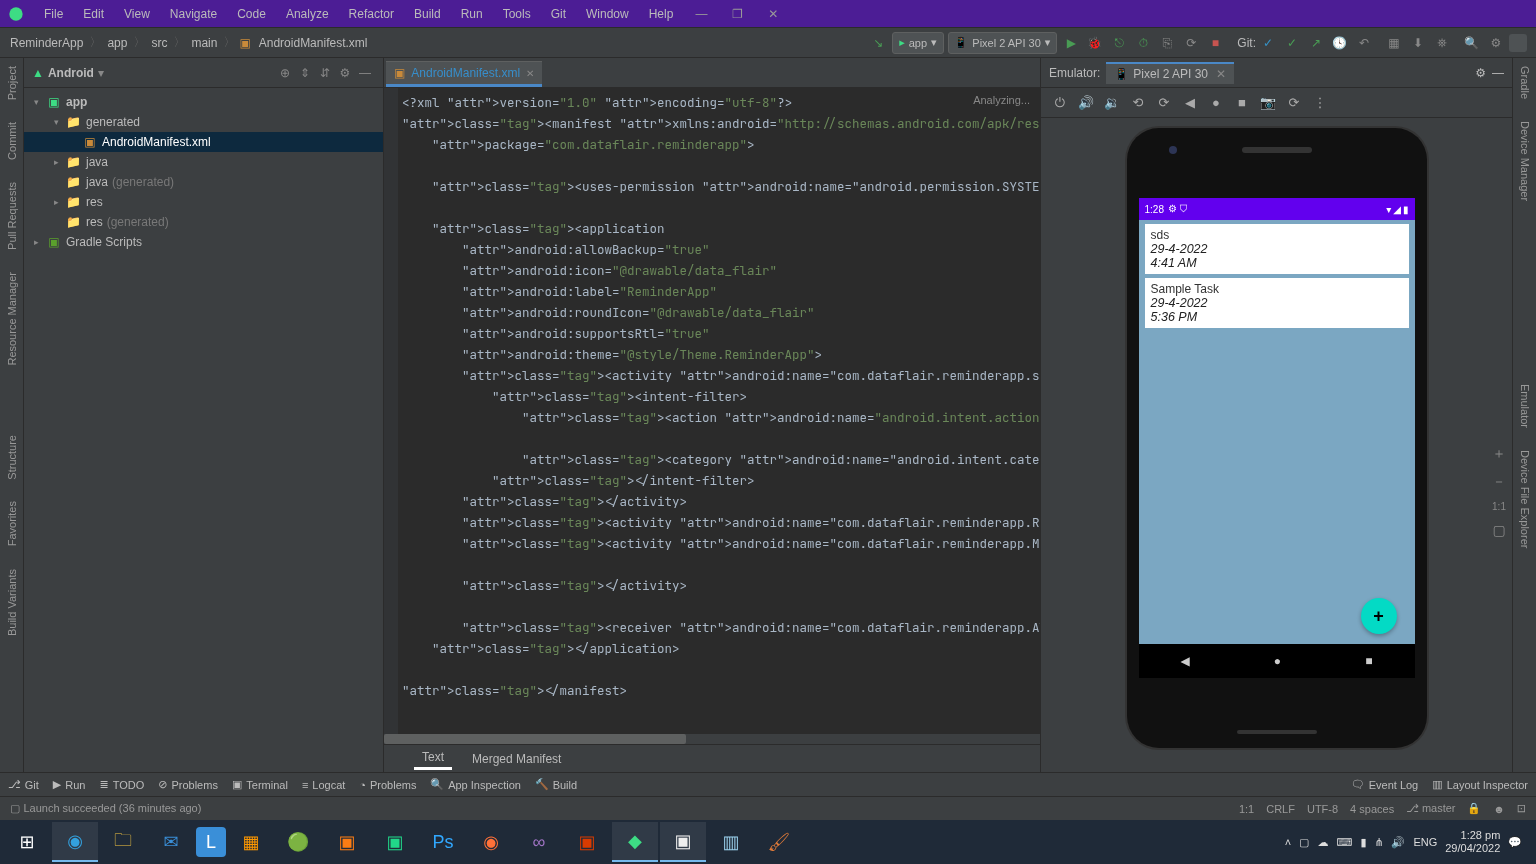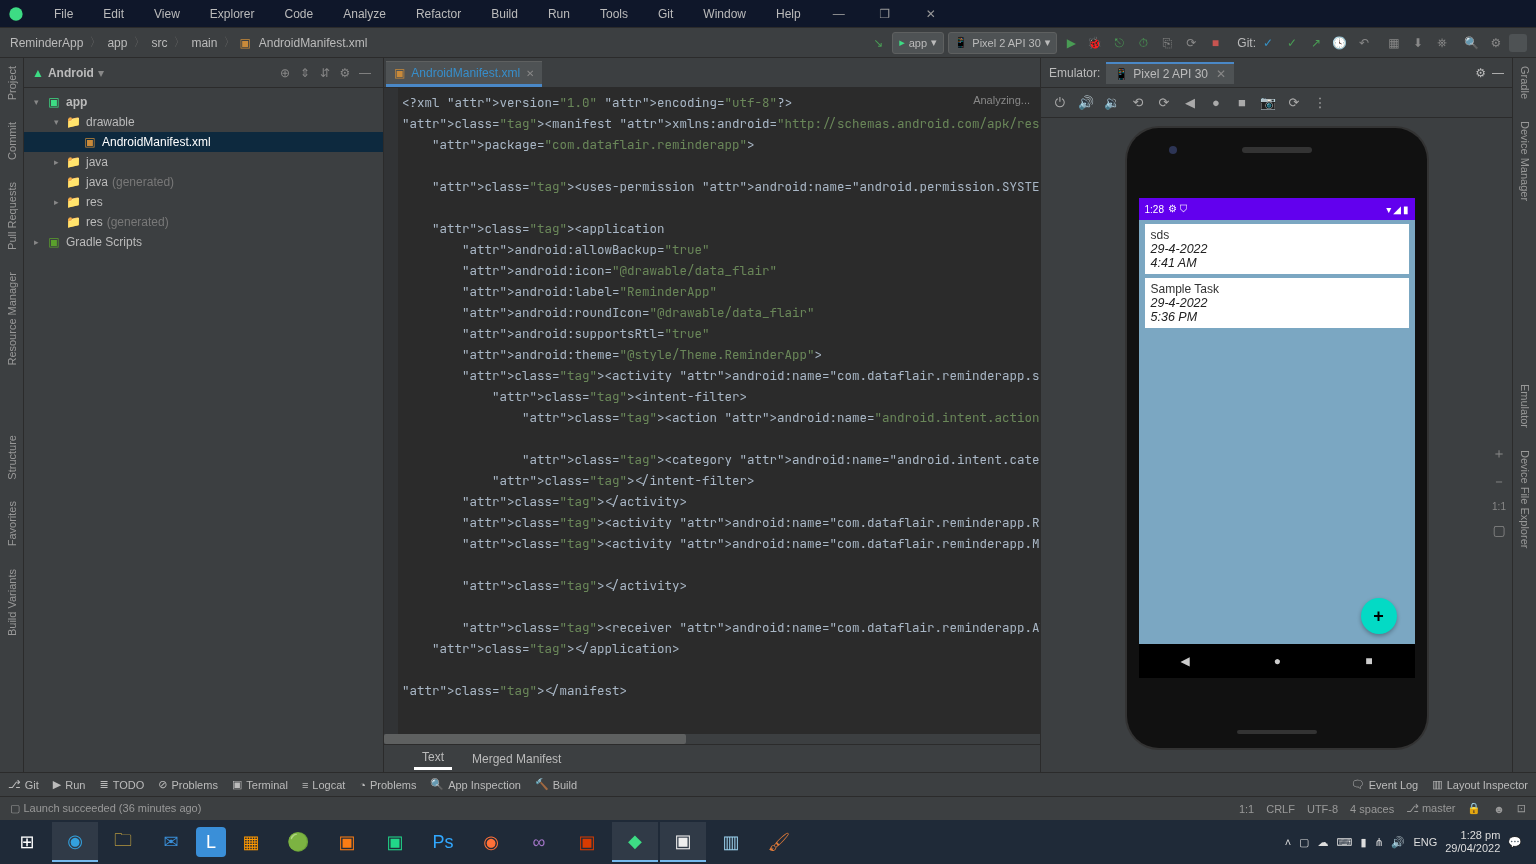--- a/index.html
+++ b/index.html
@@ -1,17 +1,17 @@
 <!DOCTYPE html>
 <html><head>
 <meta charset="utf-8">
 <style>
 * { margin:0; padding:0; box-sizing:border-box; }
 body { font-family:"Segoe UI",sans-serif; font-size:12px; background:#2b2b2b; color:#bbb; overflow:hidden; width:1536px; height:864px; position:relative; }
-.menubar { height:28px; background:#0f172a; display:flex; align-items:center; padding:0 8px; gap:18px; border-bottom:1px solid #2b2b2b; }
+.menubar { height:28px; background:#4c1d95; display:flex; align-items:center; padding:0 8px; gap:8px; border-bottom:1px solid #2b2b2b; }
 .menubar .logo { width:16px; height:16px; margin-right:6px; }
 .menubar .item { padding:2px 6px; color:#bbb; cursor:pointer; }
 .menubar .title { flex:1; text-align:center; color:#888; }
 .menubar .winbtn { width:28px; height:20px; display:flex; align-items:center; justify-content:center; color:#999; }
 .navbar { height:30px; background:#3c3f41; display:flex; align-items:center; padding:0 8px; border-bottom:1px solid #2b2b2b; }
 .crumbs { display:flex; align-items:center; gap:4px; color:#bbb; }
 .crumbs .sep { color:#666; }
 .crumbs .item { padding:1px 2px; }
 .crumbs .file-icon { color:#c88a3a; margin-right:2px; }
 .navbar .spacer { flex:1; }
@@ -86,21 +86,21 @@
 </head>
 <body>
 
 <div class="menubar">
   <svg class="logo" viewBox="0 0 24 24">
       <circle cx="12" cy="12" r="10" fill="#3ddc84"></circle>
     </svg>
   <span class="item">File</span>
   <span class="item">Edit</span>
   <span class="item">View</span>
-  <span class="item">Explorer</span>
+  <span class="item">Navigate</span>
   <span class="item">Code</span>
   <span class="item">Analyze</span>
   <span class="item">Refactor</span>
   <span class="item">Build</span>
   <span class="item">Run</span>
   <span class="item">Tools</span>
   <span class="item">Git</span>
   <span class="item">Window</span>
   <span class="item">Help</span>
   <span class="winbtn">—</span>
@@ -184,21 +184,21 @@
     </div>
     <div class="tree">
       <div class="tree-row" style="padding-left:10px">
           <span class="arrow">▾</span>
           <span class="ticon" style="color:#3ddc84">▣</span>
           <b>app</b>
         </div>
       <div class="tree-row" style="padding-left:30px">
           <span class="arrow">▾</span>
           <span class="ticon folder-icon">📁</span>
-          <span>drawable</span>
+          <span>generated</span>
         </div>
       <div class="tree-row sel" style="padding-left:58px">
           <span class="ticon" style="color:#c88a3a">▣</span>
           <span>AndroidManifest.xml</span>
         </div>
       <div class="tree-row" style="padding-left:30px">
           <span class="arrow">▸</span>
           <span class="ticon folder-icon">📁</span>
           <span>java</span>
         </div>

